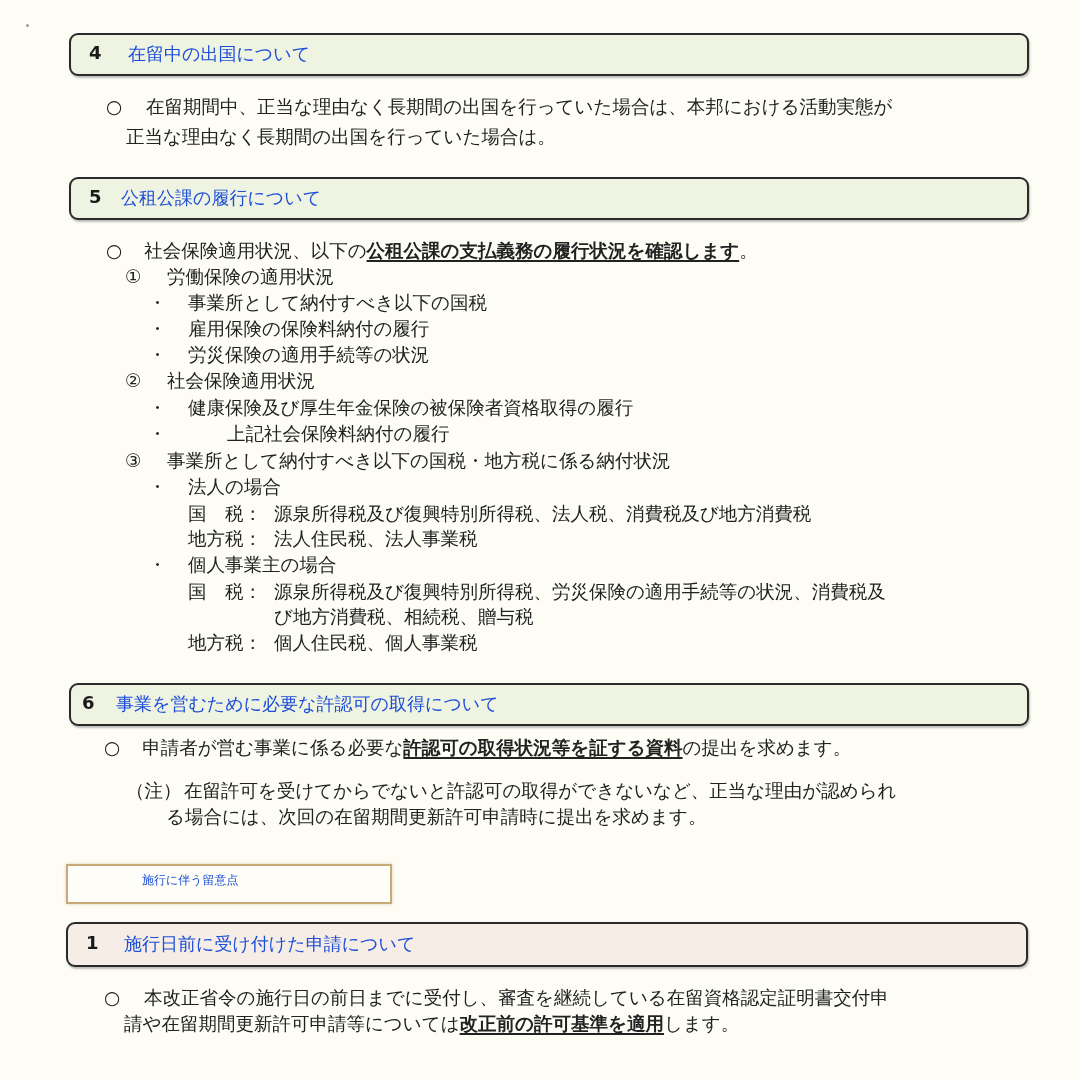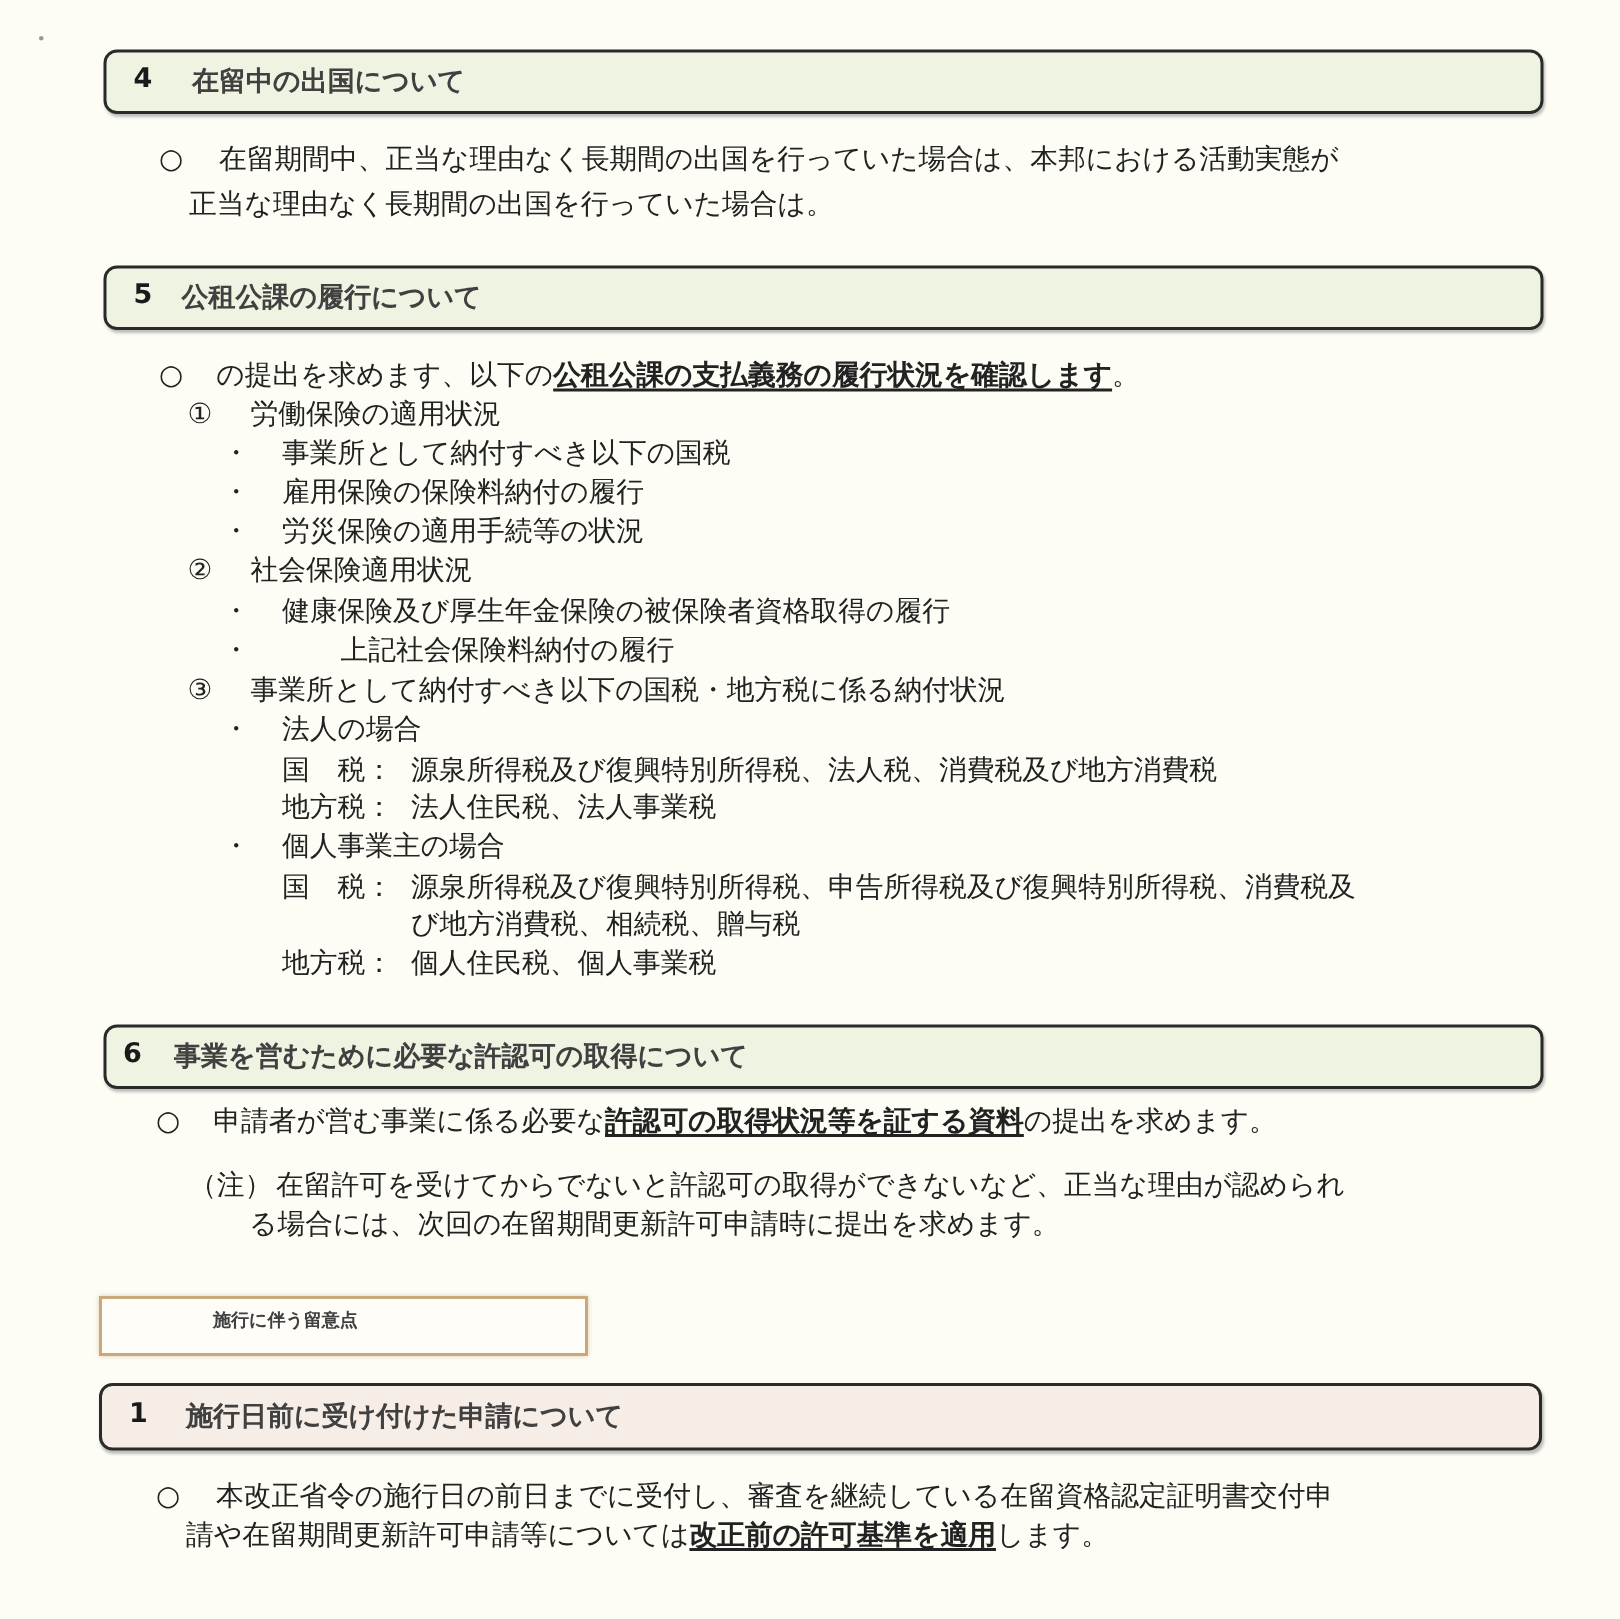--- a/index.html
+++ b/index.html
@@ -14,21 +14,21 @@
     position: absolute;
     border: 2px solid #2a2a2a;
     border-radius: 9px;
     box-sizing: border-box;
     box-shadow: 1px 2px 2px rgba(0,0,0,0.25);
   }
   .hbox.green { background: #eef3e2; }
   .hbox.pink { background: #f6ede6; }
   .htext {
     position: absolute; white-space: nowrap;
-    font-weight: bold; font-size: 18px; color: #404040;
+    font-weight: normal; font-size: 18px; color: #1d4ed8;
   }
   .hnum { position: absolute; font-weight: bold; font-size: 18px; color: #1a1a1a; }
   .t { position: absolute; white-space: nowrap; font-size: 18.5px; line-height: 22px; color: #222; }
   .u { font-weight: bold; text-decoration: underline; text-underline-offset: 3px; text-decoration-thickness: 1.5px; }
   .notebox {
     position: absolute;
     border: 2px solid #c9a979;
     background: #fefdf8;
     box-sizing: border-box;
     box-shadow: 0 0 3px rgba(190,160,110,0.5);
@@ -46,21 +46,21 @@
 
 <span class="t" style="left:106px;top:96px;">○</span>
 <span class="t" style="left:146px;top:96px;">在留期間中、正当な理由なく長期間の出国を行っていた場合は、本邦における活動実態が</span>
 <span class="t" style="left:126px;top:126px;">正当な理由なく長期間の出国を行っていた場合は。</span>
 
 <div class="hbox green" style="left:69px;top:177px;width:960px;height:43px;"></div>
 <span class="hnum" style="left:89px;top:186px;">5</span>
 <span class="htext" style="left:121px;top:186px;">公租公課の履行について</span>
 
 <div class="t" style="left:106px;top:240px;">
-  <span>○</span><span style="display:inline-block;width:22px;"></span><span>の提出を求めます、以下の</span><span class="u">公租公課の支払義務の履行状況を確認します</span><span>。</span>
+  <span>○</span><span style="display:inline-block;width:22px;"></span><span>社会保険適用状況、以下の</span><span class="u">公租公課の支払義務の履行状況を確認します</span><span>。</span>
 </div>
 
 <span class="t" style="left:125px;top:266px;">①</span>
 <span class="t" style="left:167px;top:266px;">労働保険の適用状況</span>
 <span class="t" style="left:148px;top:292px;">・</span>
 <span class="t" style="left:188px;top:292px;">事業所として納付すべき以下の国税</span>
 <span class="t" style="left:148px;top:318px;">・</span>
 <span class="t" style="left:188px;top:318px;">雇用保険の保険料納付の履行</span>
 <span class="t" style="left:148px;top:344px;">・</span>
 <span class="t" style="left:188px;top:344px;">労災保険の適用手続等の状況</span>
@@ -78,21 +78,21 @@
 <span class="t" style="left:148px;top:476px;">・</span>
 <span class="t" style="left:188px;top:476px;">法人の場合</span>
 <span class="t" style="left:188px;top:503px;">国　税：</span>
 <span class="t" style="left:274px;top:503px;">源泉所得税及び復興特別所得税、法人税、消費税及び地方消費税</span>
 <span class="t" style="left:188px;top:528px;">地方税：</span>
 <span class="t" style="left:274px;top:528px;">法人住民税、法人事業税</span>
 
 <span class="t" style="left:148px;top:554px;">・</span>
 <span class="t" style="left:188px;top:554px;">個人事業主の場合</span>
 <span class="t" style="left:188px;top:581px;">国　税：</span>
-<span class="t" style="left:274px;top:581px;">源泉所得税及び復興特別所得税、申告所得税及び復興特別所得税、消費税及</span>
+<span class="t" style="left:274px;top:581px;">源泉所得税及び復興特別所得税、労災保険の適用手続等の状況、消費税及</span>
 <span class="t" style="left:274px;top:606px;">び地方消費税、相続税、贈与税</span>
 <span class="t" style="left:188px;top:632px;">地方税：</span>
 <span class="t" style="left:274px;top:632px;">個人住民税、個人事業税</span>
 
 <div class="hbox green" style="left:69px;top:683px;width:960px;height:43px;"></div>
 <span class="hnum" style="left:82px;top:692px;">6</span>
 <span class="htext" style="left:116px;top:692px;">事業を営むために必要な許認可の取得について</span>
 
 <div class="t" style="left:104px;top:737px;">
   <span>○</span><span style="display:inline-block;width:22px;"></span><span>申請者が営む事業に係る必要な</span><span class="u">許認可の取得状況等を証する資料</span><span>の提出を求めます。</span>

